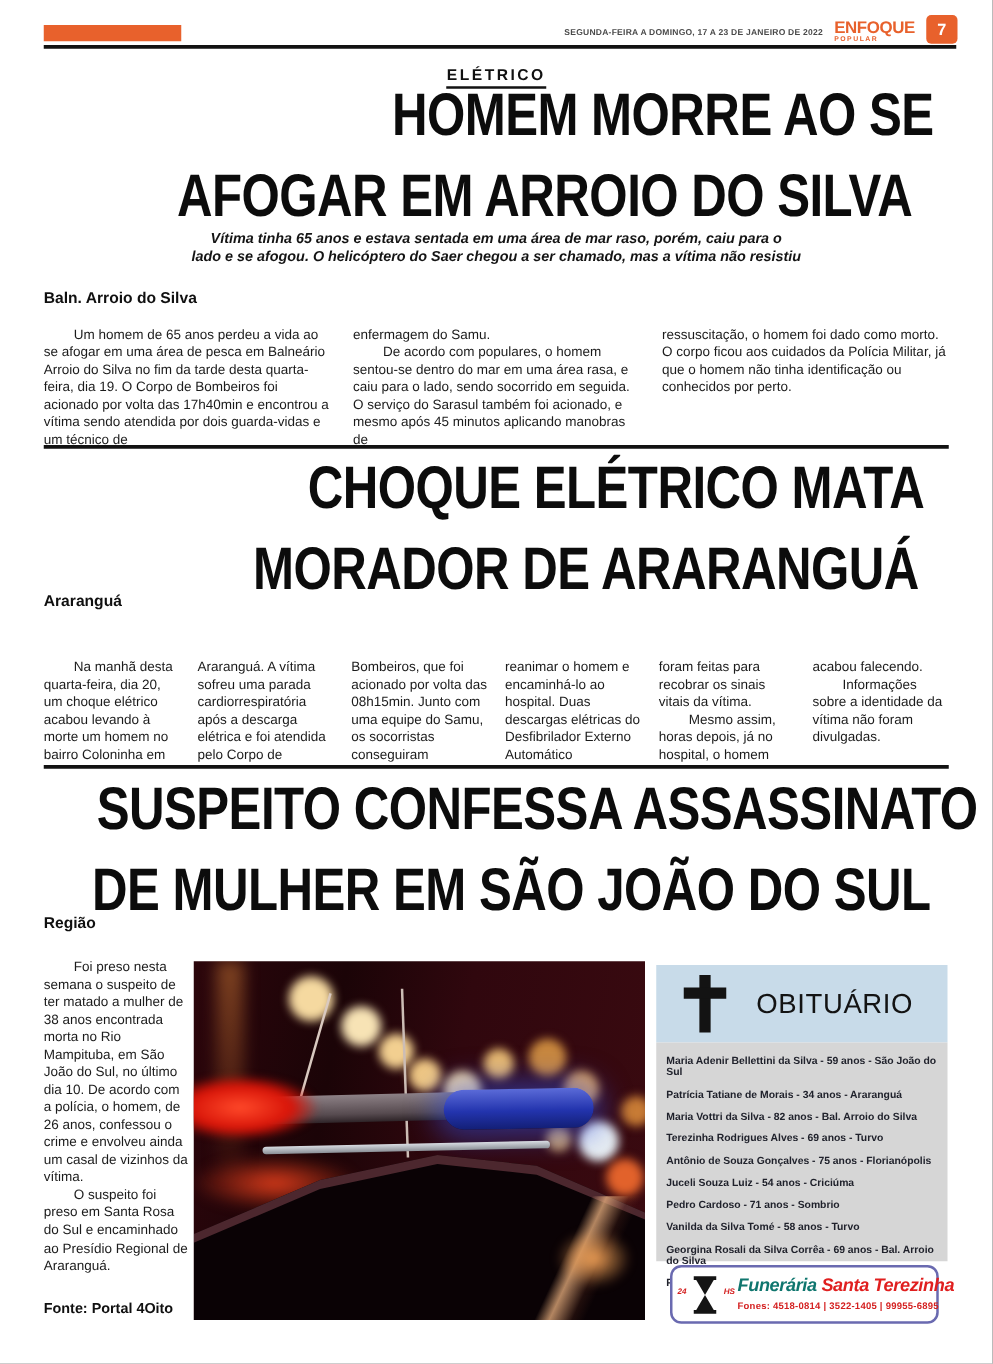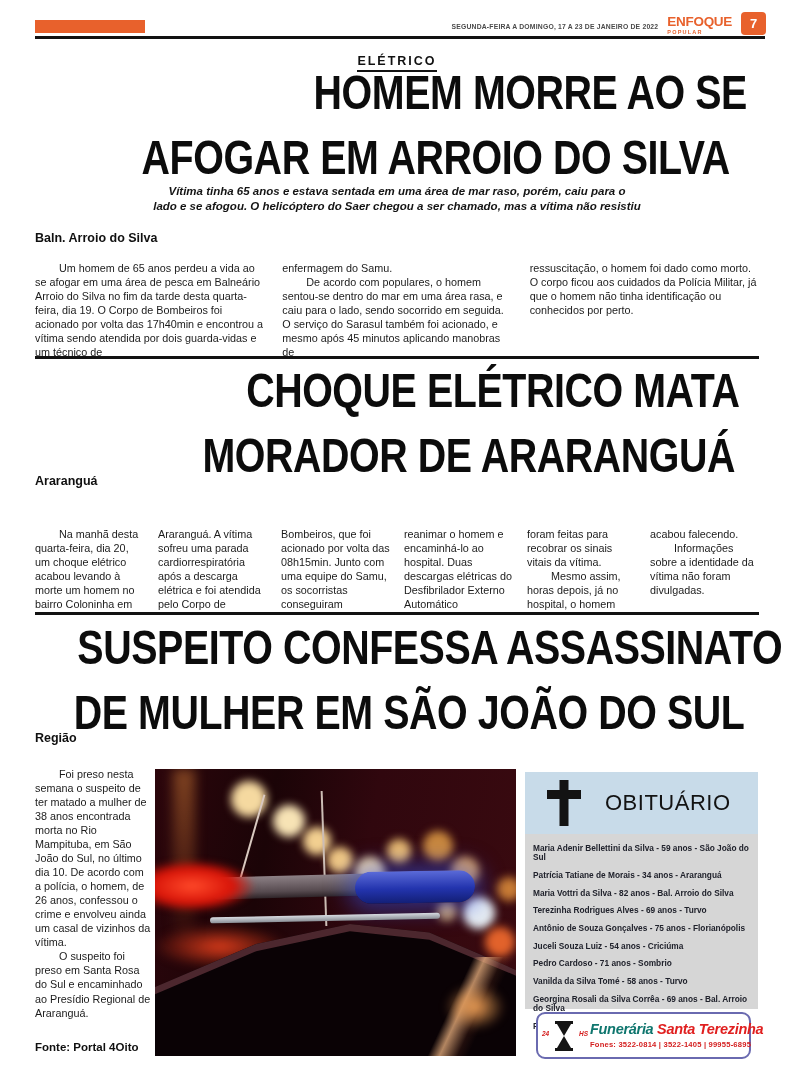--- a/index.html
+++ b/index.html
@@ -223,17 +223,17 @@
       <div class="hourglass">
           <i class="tri-top"></i>
           <i class="tri-bot"></i>
         </div>
       <span class="ad-hs">HS</span>
     </div>
     <div class="ad-text">
       <div class="ad-name">
         <span class="n1">Funerária </span><span class="n2">Santa Terezinha</span>
       </div>
-      <div class="ad-phones">Fones: 3522-0814 | 3522-1405 | 99955-6895</div>
+      <div class="ad-phones">Fones: 4518-0814 | 3522-1405 | 99955-6895</div>
     </div>
   </div>
 
 </div>
 
 </body></html>

